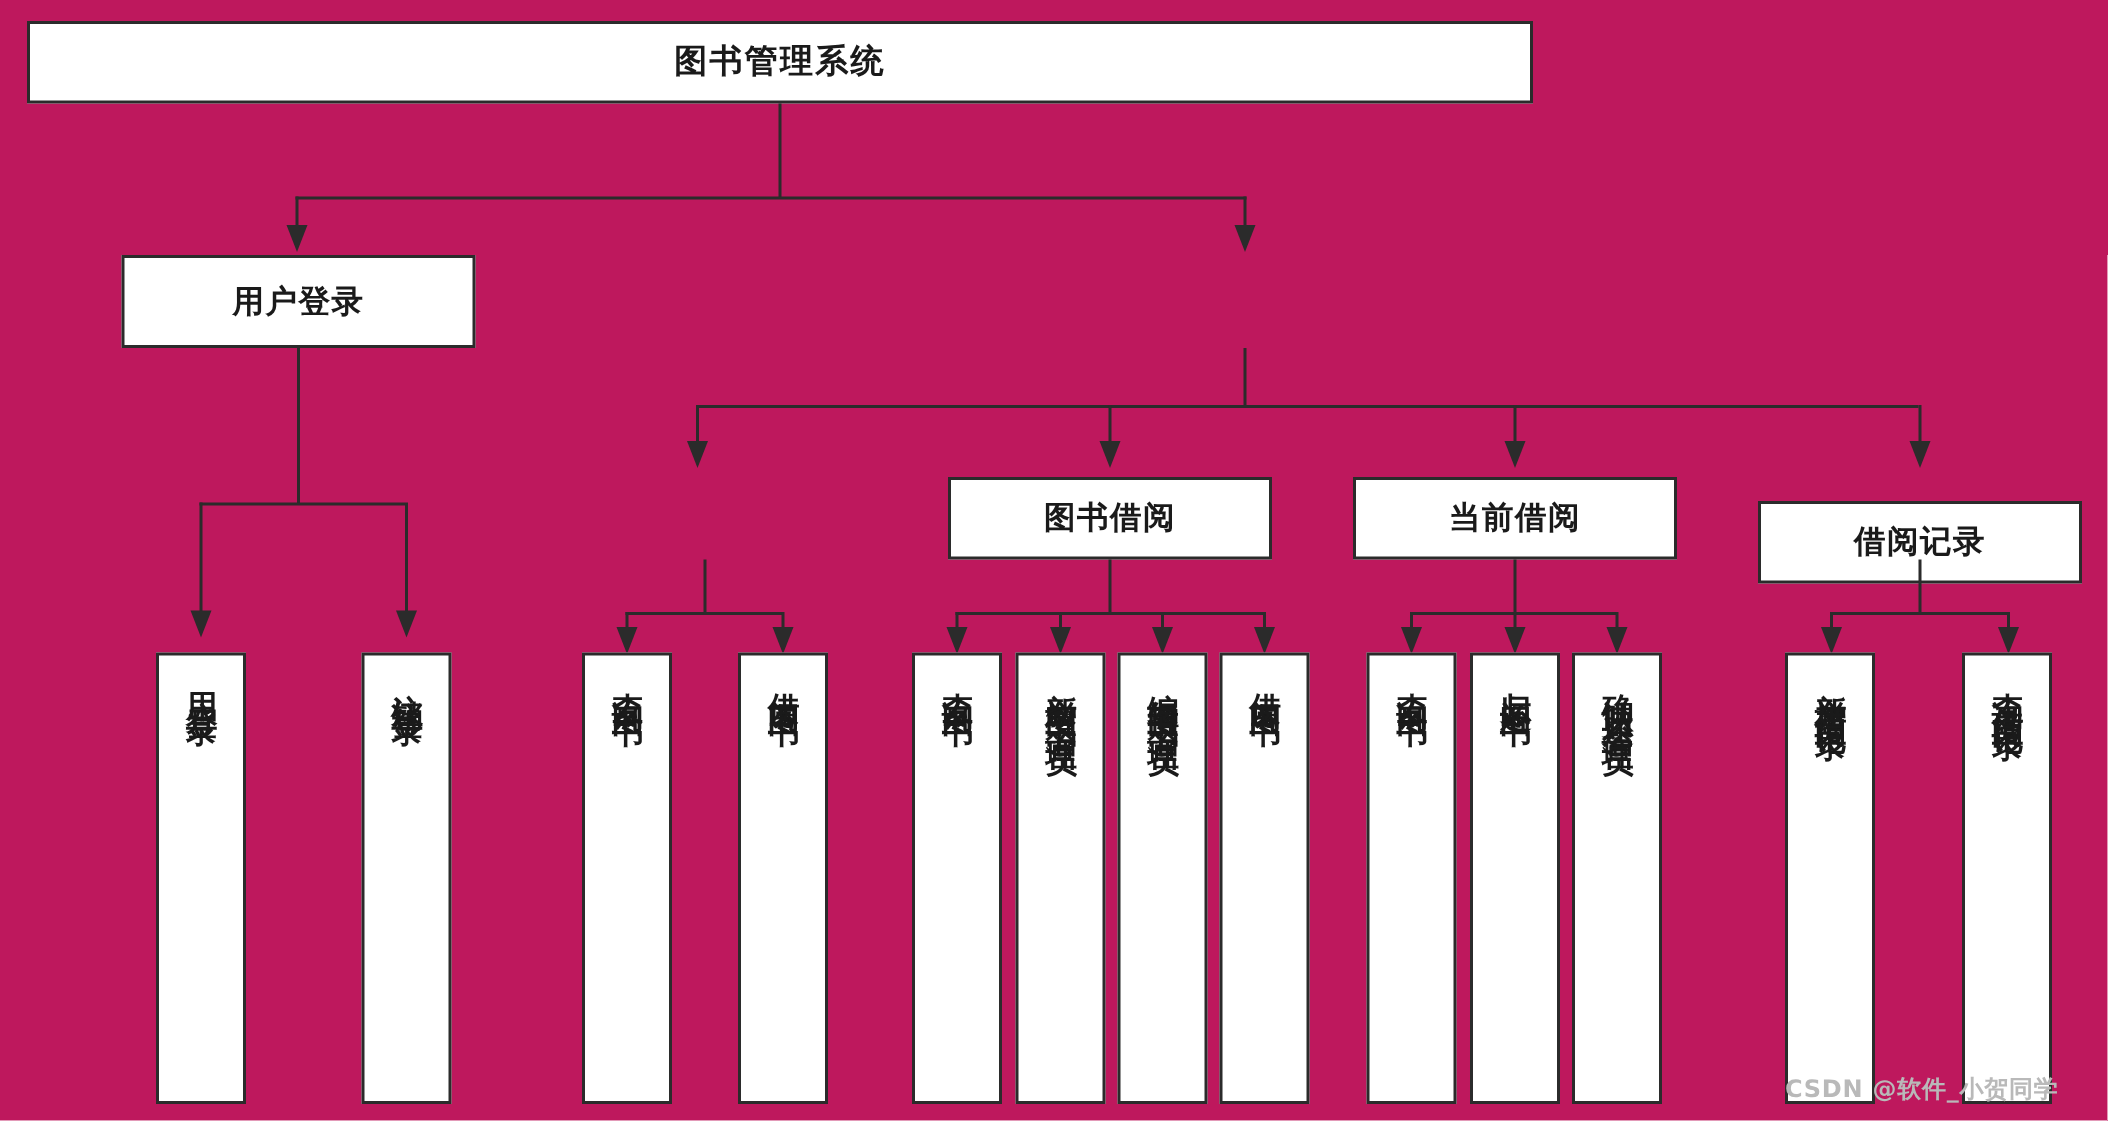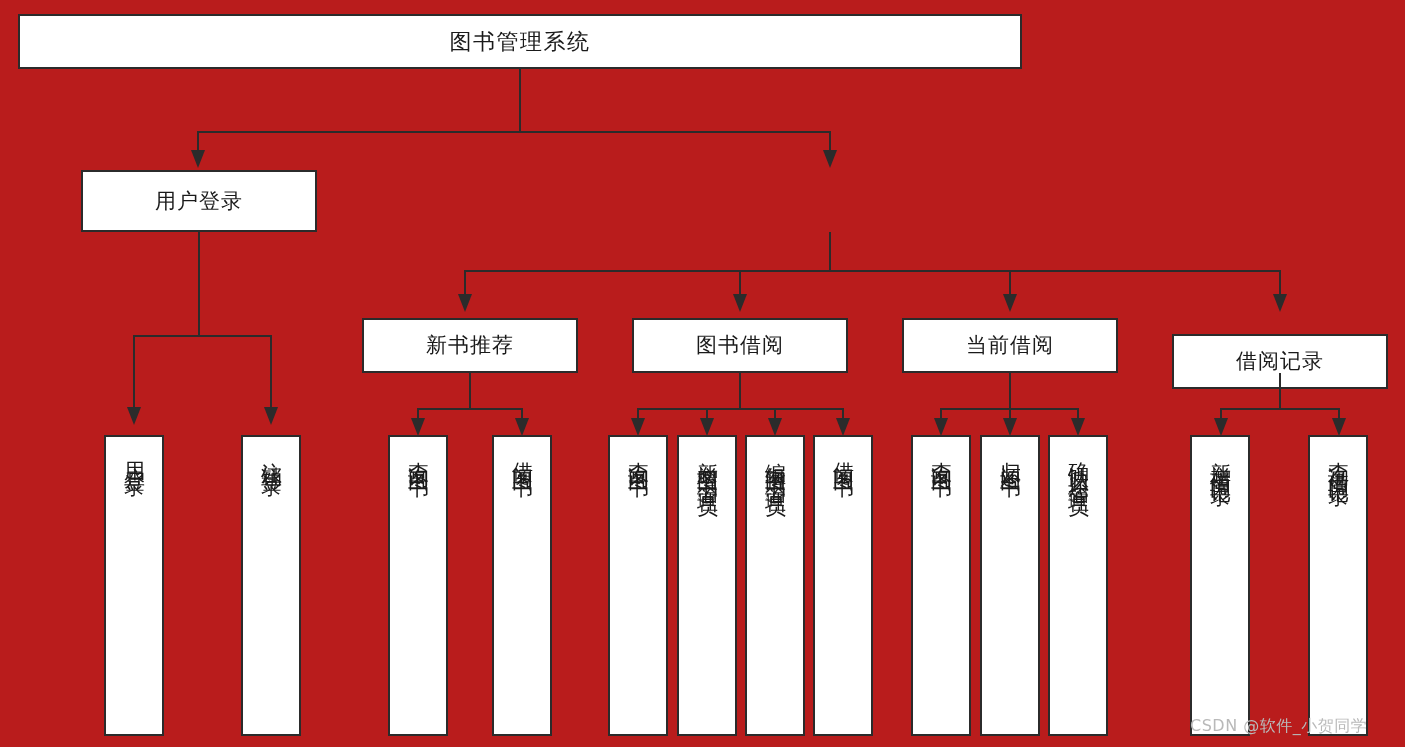--- a/index.html
+++ b/index.html
@@ -4,22 +4,23 @@
 <style>
   html,body{margin:0;padding:0;background:#ffffff;}
   body{
     font-family:"DejaVu Sans","Liberation Sans",sans-serif;
     -webkit-font-smoothing:antialiased;
   }
   #stage{
     position:relative;
     width:1405px;
     height:747px;
-    background:#b91c1c;
+    background:#be185d;
     overflow:hidden;
+    font-weight:bold;
   }
   .node{
     position:absolute;
     box-sizing:border-box;
     background:#ffffff;
     border:2px solid #2b2b2b;
     display:flex;
     align-items:center;
     justify-content:center;
     color:#1a1a1a;
@@ -104,23 +105,20 @@
   <div class="hline" style="left:464px;top:270px;width:815px;"></div>
   <div class="vline" style="left:464px;top:270px;height:28px;"></div>
   <div class="arrow" style="left:458px;top:294px;"></div>
   <div class="vline" style="left:739px;top:270px;height:28px;"></div>
   <div class="arrow" style="left:733px;top:294px;"></div>
   <div class="vline" style="left:1009px;top:270px;height:28px;"></div>
   <div class="arrow" style="left:1003px;top:294px;"></div>
   <div class="vline" style="left:1279px;top:270px;height:28px;"></div>
   <div class="arrow" style="left:1273px;top:294px;"></div>
 
-  <div class="node h-node" style="left:362px;top:318px;width:216px;height:55px;">
-    <span class="label">新书推荐</span>
-  </div>
   <div class="node h-node" style="left:632px;top:318px;width:216px;height:55px;">
     <span class="label">图书借阅</span>
   </div>
   <div class="node h-node" style="left:902px;top:318px;width:216px;height:55px;">
     <span class="label">当前借阅</span>
   </div>
   <div class="node h-node" style="left:1172px;top:318px;width:216px;height:55px;margin-top:16px;">
     <span class="label">借阅记录</span>
   </div>
 

